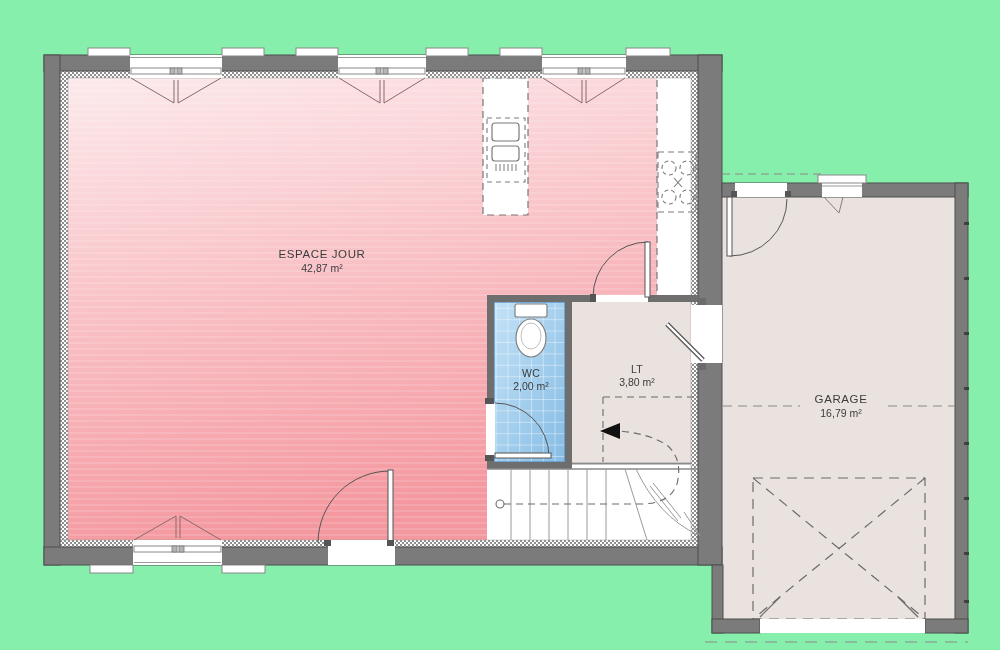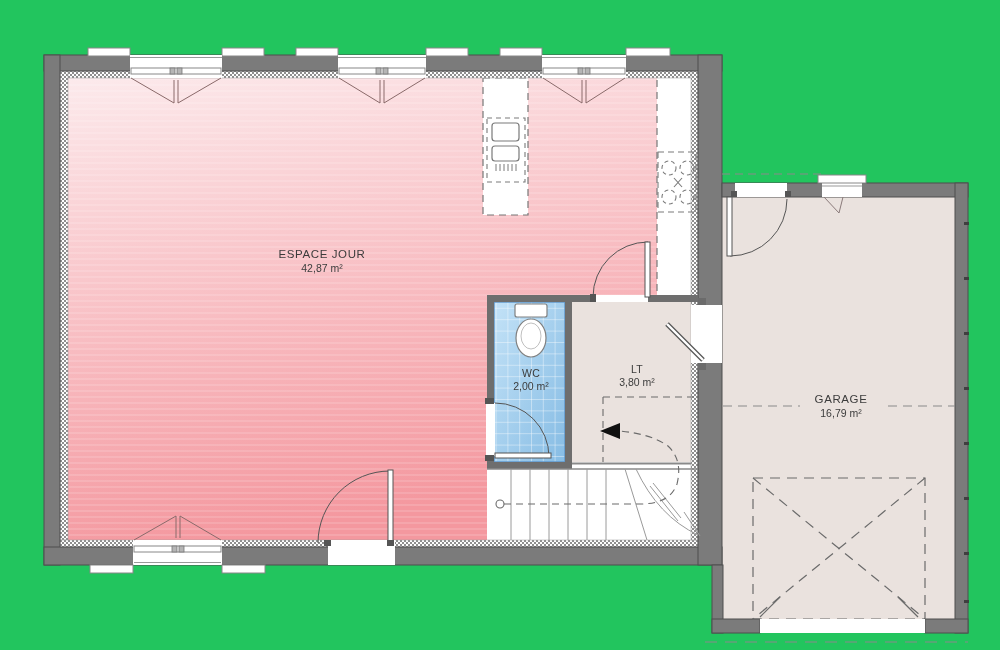--- a/index.html
+++ b/index.html
@@ -1,16 +1,16 @@
 <!DOCTYPE html>
 <html><head>
 <meta charset="utf-8">
 <style>
   html,body{margin:0;padding:0;background:#ffffff;}
-  #stage{position:relative;width:1000px;height:650px;background:#22c55e;overflow:hidden;
+  #stage{position:relative;width:1000px;height:650px;background:#86efac;overflow:hidden;
          font-family:"Liberation Sans", sans-serif;}
   svg{display:block;}
   text{font-family:"Liberation Sans", sans-serif;fill:#3c3c3c;}
   .room-name{font-size:11.5px;letter-spacing:.6px;}
   .room-area{font-size:10.5px;}
   .small-name{font-size:10.5px;letter-spacing:.3px;}
 </style>
 </head>
 <body>
 

